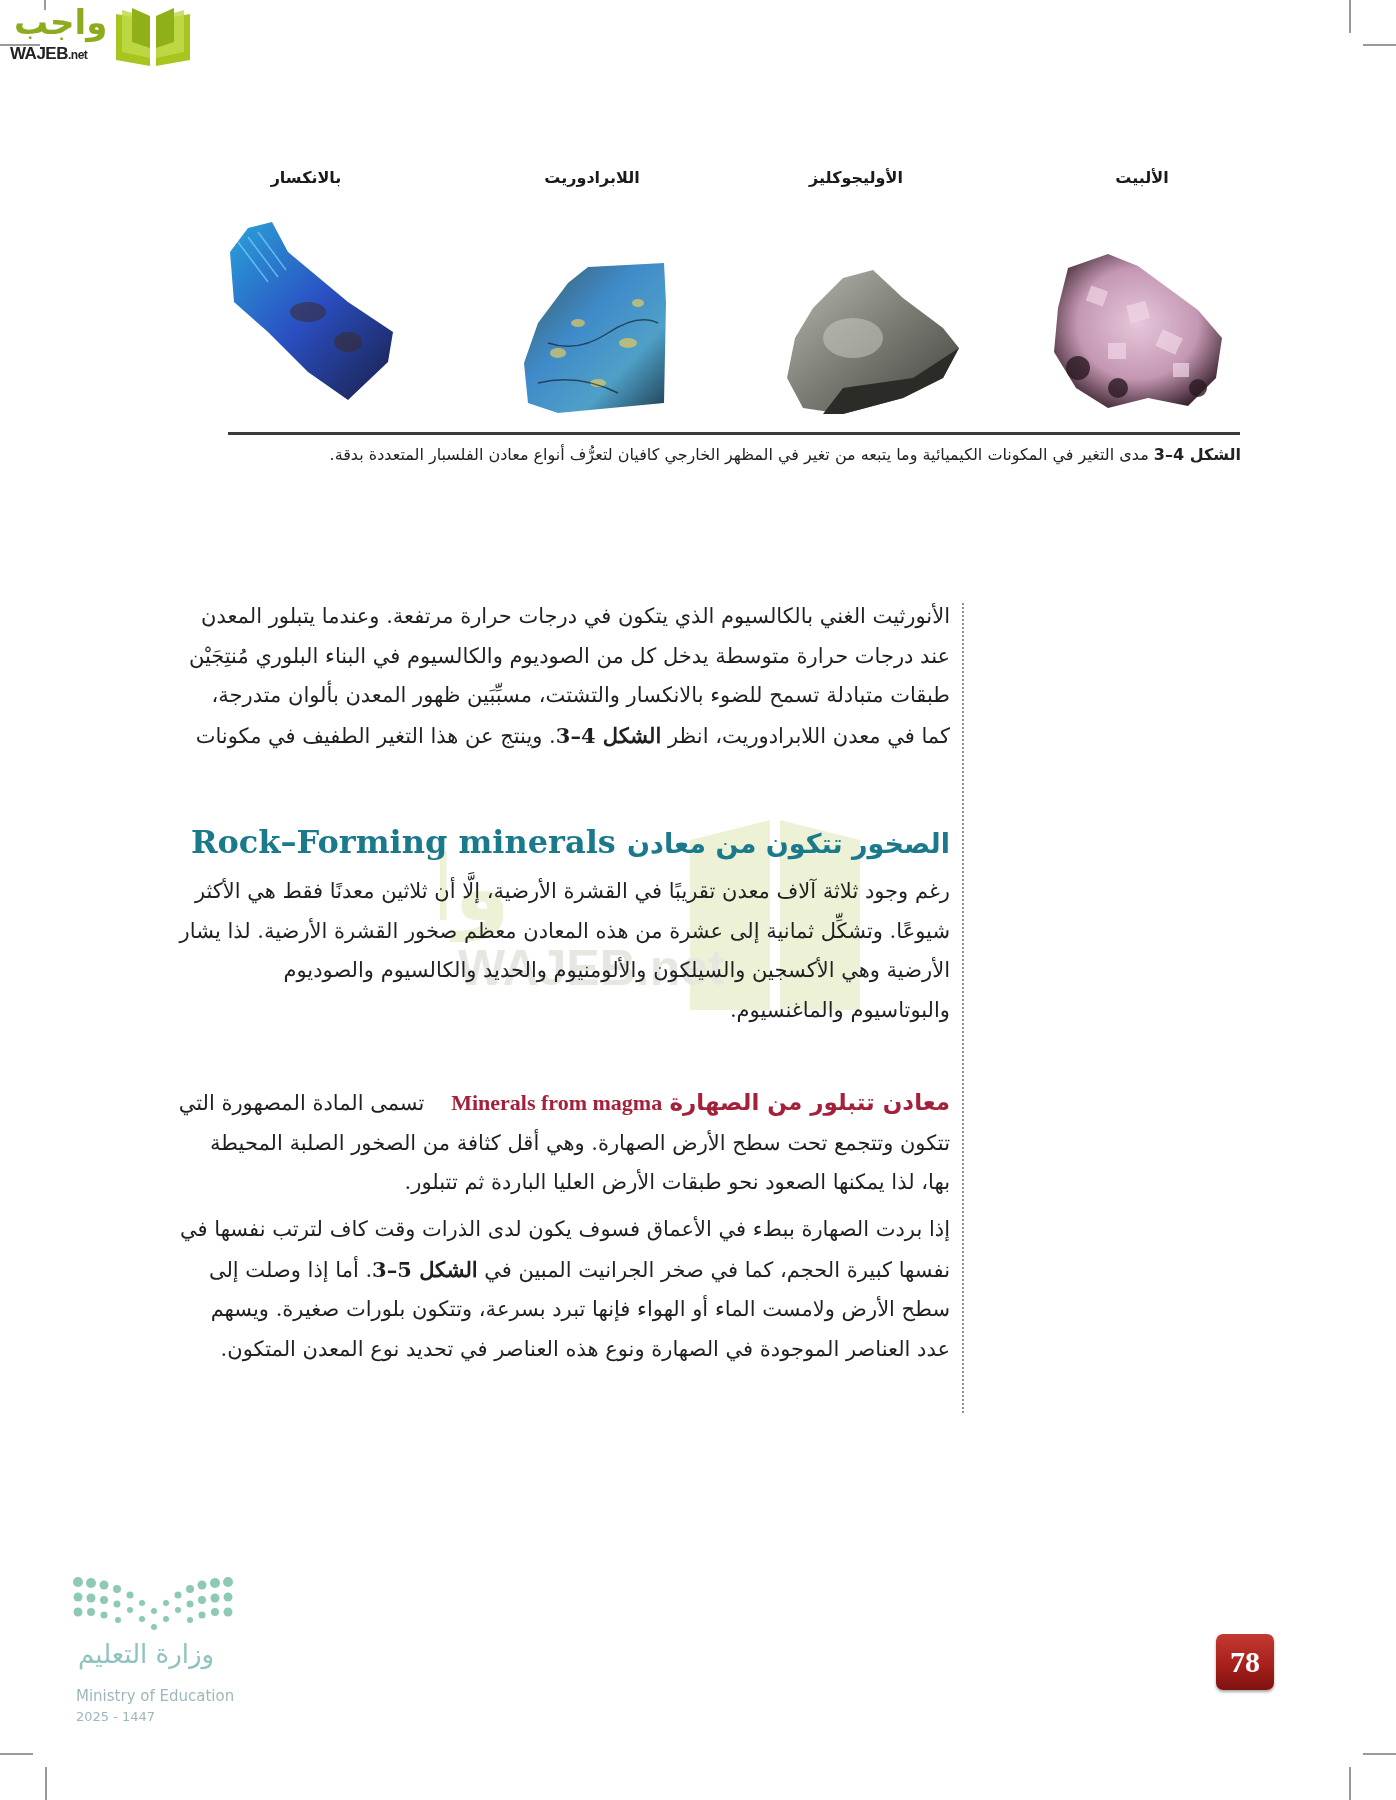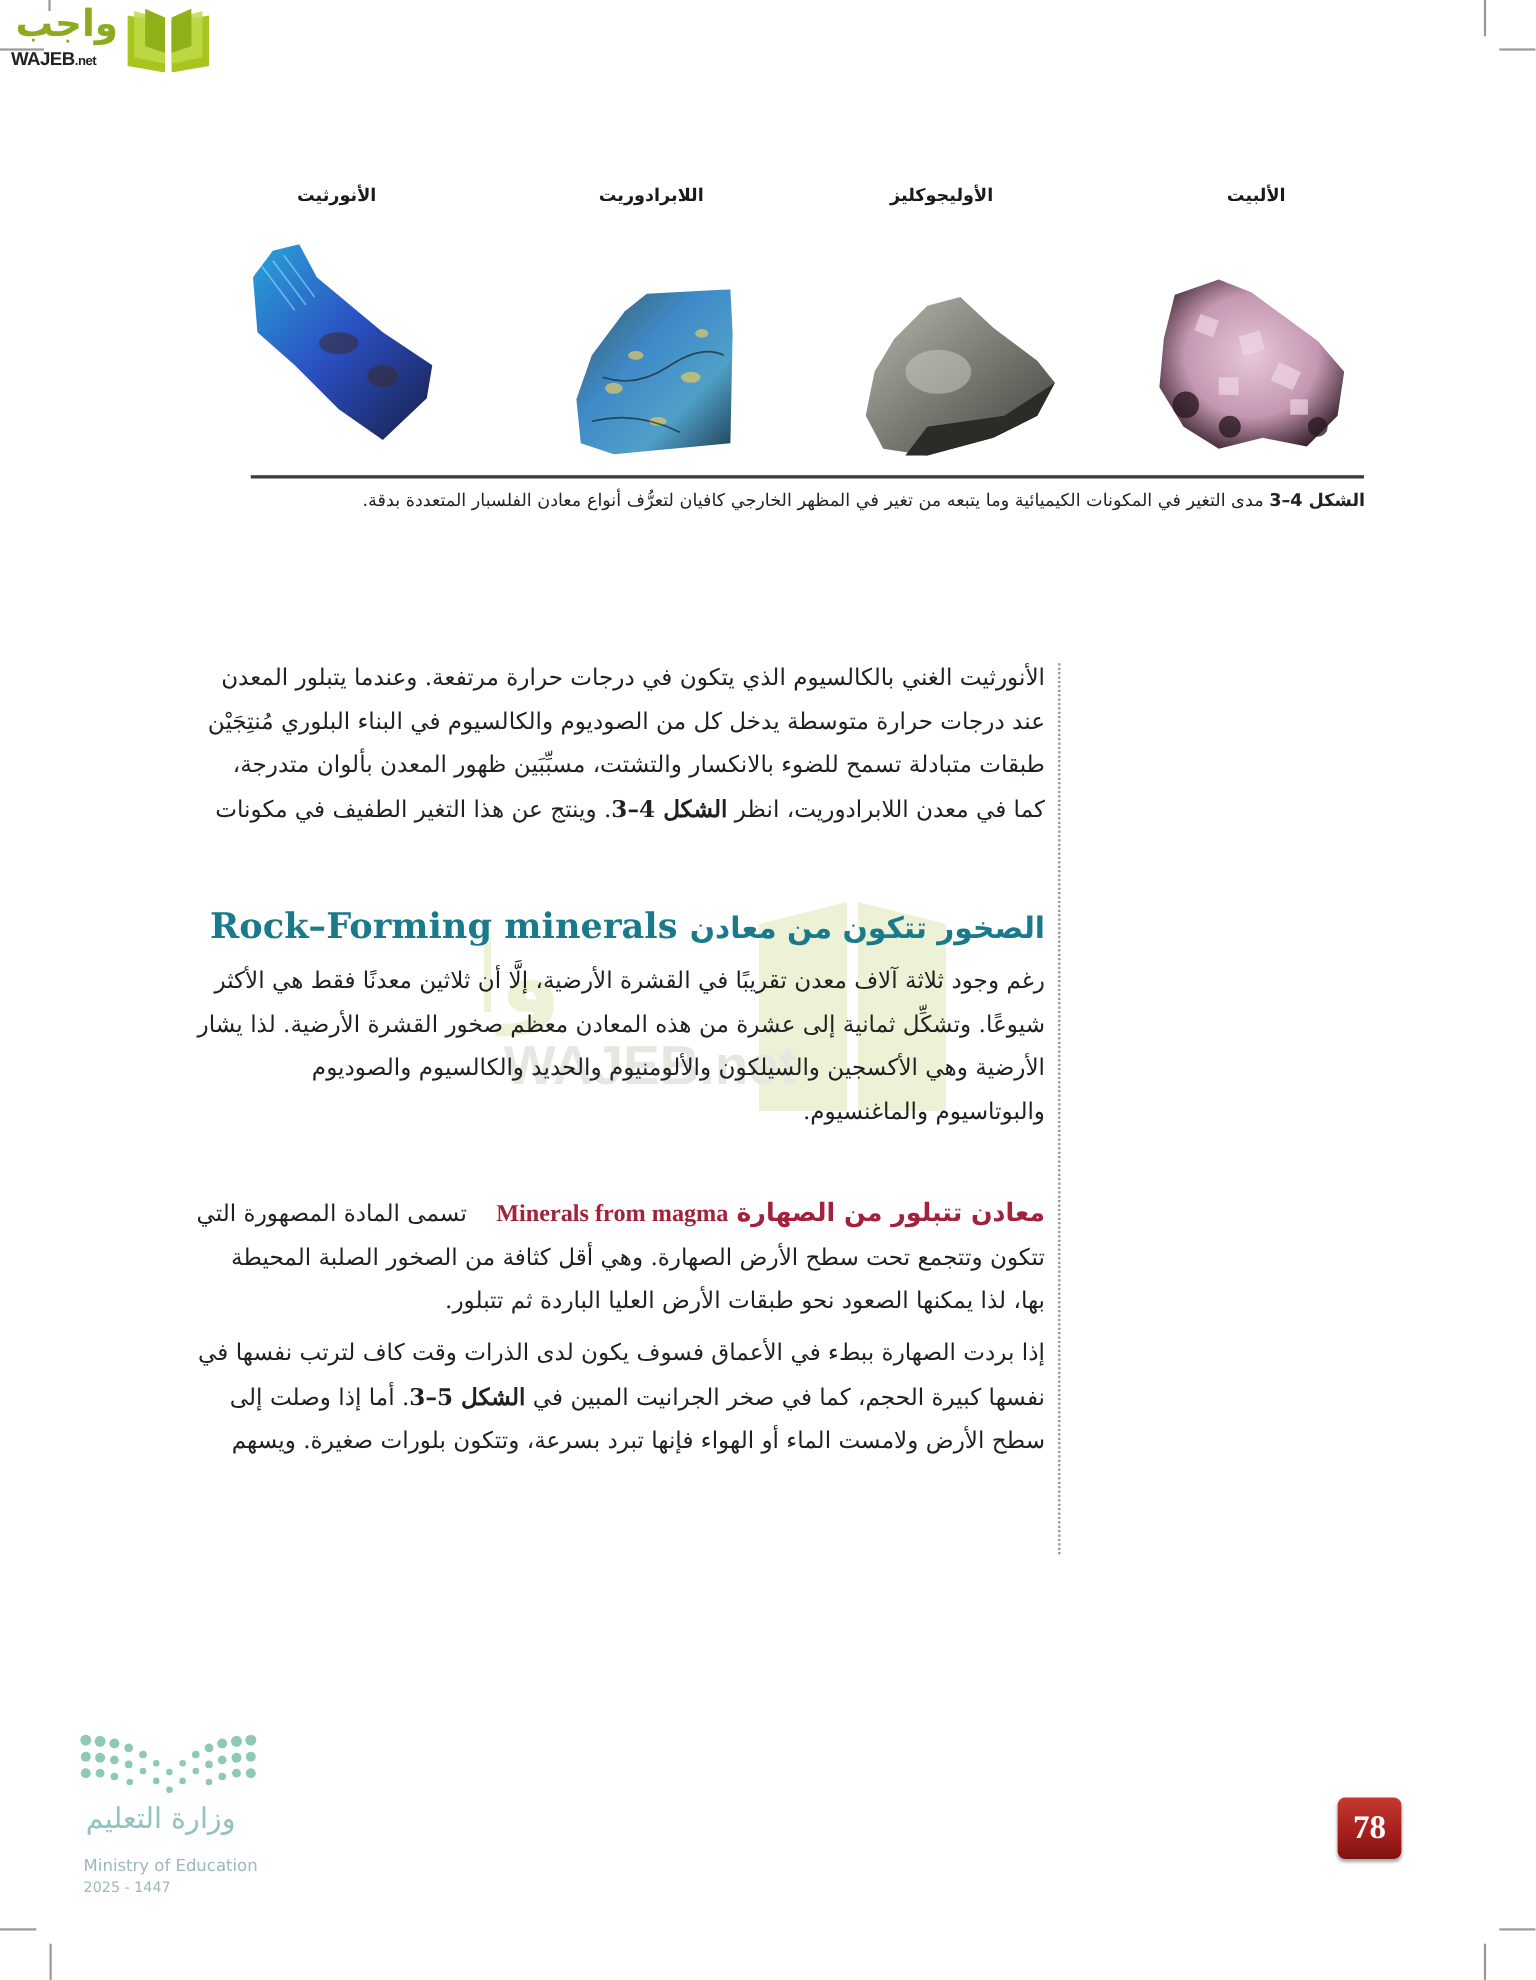--- a/index.html
+++ b/index.html
@@ -74,21 +74,21 @@
     <path d="M10 2 L38 10 L38 50 L10 44 Z" fill="#c1d94a" opacity="0.85"></path>
     <path d="M72 2 L44 10 L44 50 L72 44 Z" fill="#c1d94a" opacity="0.85"></path>
     <path d="M20 0 L38 8 L38 40 L20 34 Z" fill="#8fb017"></path>
     <path d="M62 0 L44 8 L44 40 L62 34 Z" fill="#8fb017"></path>
   </svg>
 </div>
 
 <div class="mineral-label" style="left:1062px;">الألبيت</div>
 <div class="mineral-label" style="left:776px;">الأوليجوكليز</div>
 <div class="mineral-label" style="left:512px;">اللابرادوريت</div>
-<div class="mineral-label" style="left:226px;">الأنورثيت</div>
+<div class="mineral-label" style="left:226px;">بالانكسار</div>
 
 <svg class="mineral" style="left:1048px;top:248px;" width="180" height="165" viewBox="0 0 180 165">
   <defs>
     <radialGradient id="gAlb" cx="50%" cy="45%" r="60%">
       <stop offset="0" stop-color="#e6c7da"></stop>
         <stop offset="0.6" stop-color="#c497b2"></stop>
         <stop offset="1" stop-color="#3b2430"></stop>
     </radialGradient>
   </defs>
   <path d="M20 20 L60 6 L90 18 L120 40 L150 62 L174 90 L168 130 L140 158 L100 150 L60 160 L28 140 L6 104 L10 60 Z" fill="url(#gAlb)"></path>
@@ -199,20 +199,21 @@
     <span>تسمى المادة المصهورة التي</span>
   </p>
   <p>تتكون وتتجمع تحت سطح الأرض الصهارة. وهي أقل كثافة من الصخور الصلبة المحيطة</p>
   <p>بها، لذا يمكنها الصعود نحو طبقات الأرض العليا الباردة ثم تتبلور.</p>
 </div>
 
 <div class="column" style="top:1210px;">
   <p>إذا بردت الصهارة ببطء في الأعماق فسوف يكون لدى الذرات وقت كاف لترتب نفسها في</p>
   <p><span>نفسها كبيرة الحجم، كما في صخر الجرانيت المبين في </span><b>الشكل 5–3</b><span>. أما إذا وصلت إلى</span></p>
   <p>سطح الأرض ولامست الماء أو الهواء فإنها تبرد بسرعة، وتتكون بلورات صغيرة. ويسهم</p>
+  <p>عدد العناصر الموجودة في الصهارة ونوع هذه العناصر في تحديد نوع المعدن المتكون.</p>
 </div>
 
 <div class="ministry">
   <svg width="180" height="64" viewBox="0 0 180 64" style="position:absolute;left:0;top:0;">
     <g fill="#8ec9b6">
       <circle cx="6" cy="7" r="5"></circle>
         <circle cx="19" cy="8" r="5"></circle>
         <circle cx="32" cy="10" r="4.5"></circle>
         <circle cx="45" cy="14" r="4"></circle>
         <circle cx="58" cy="20" r="3.5"></circle>

